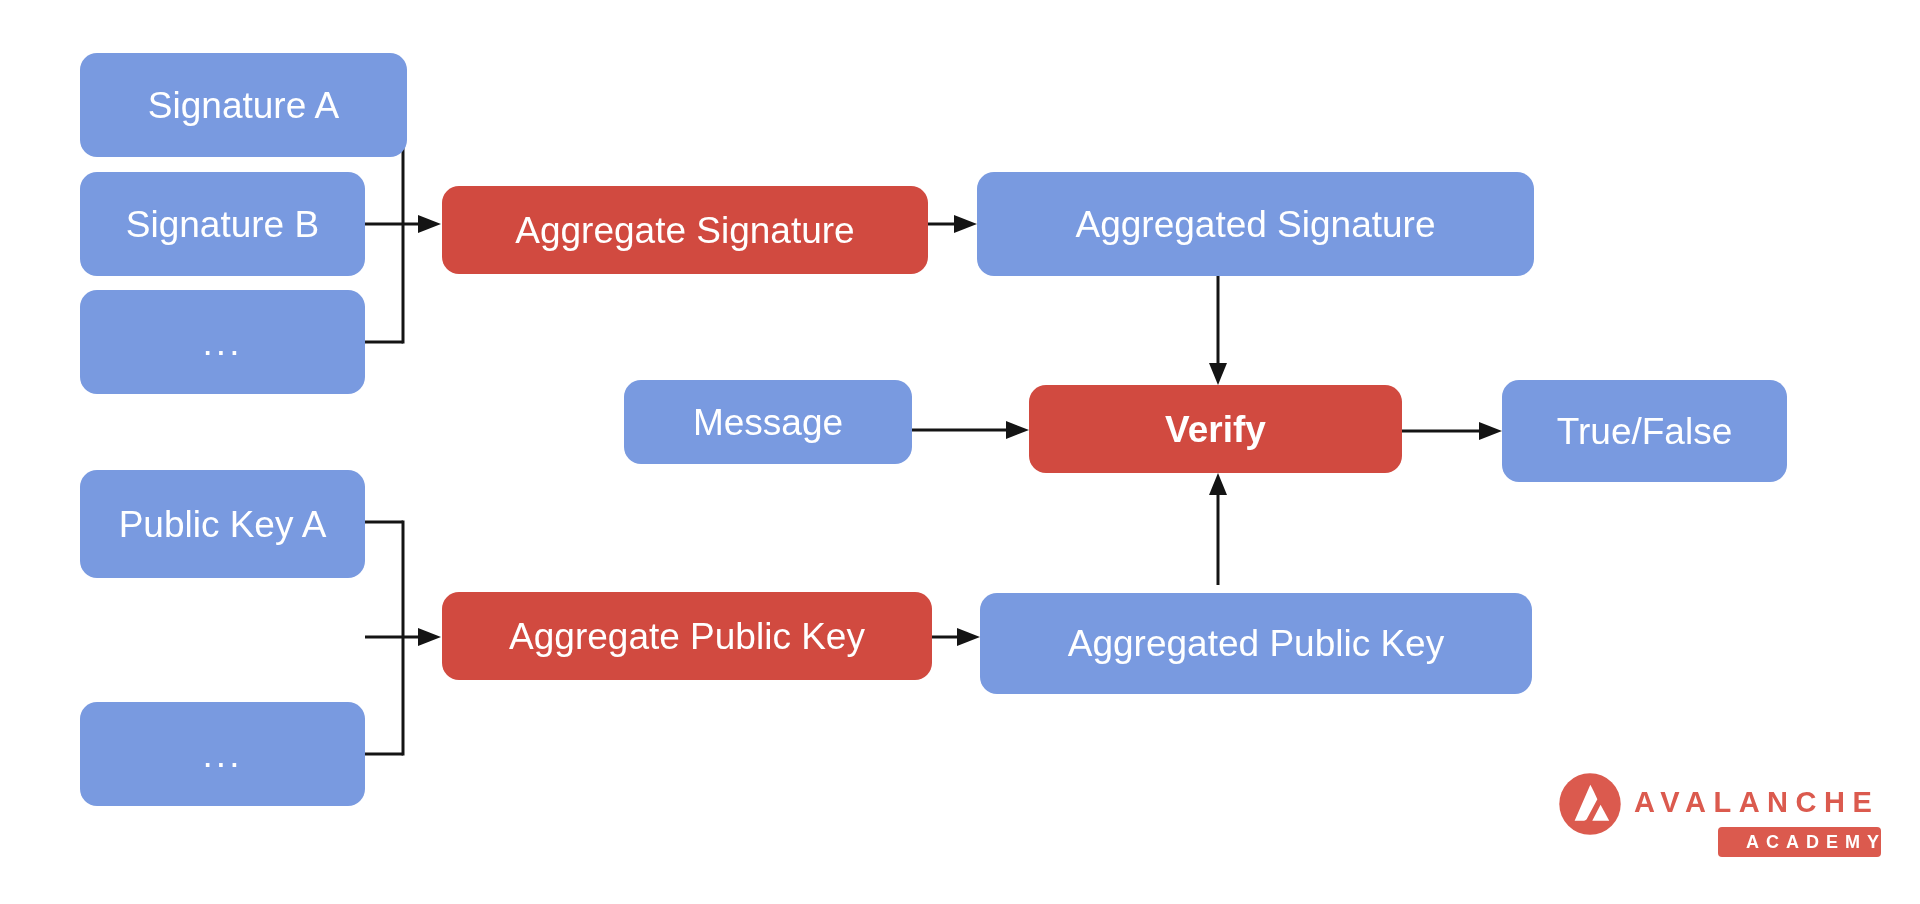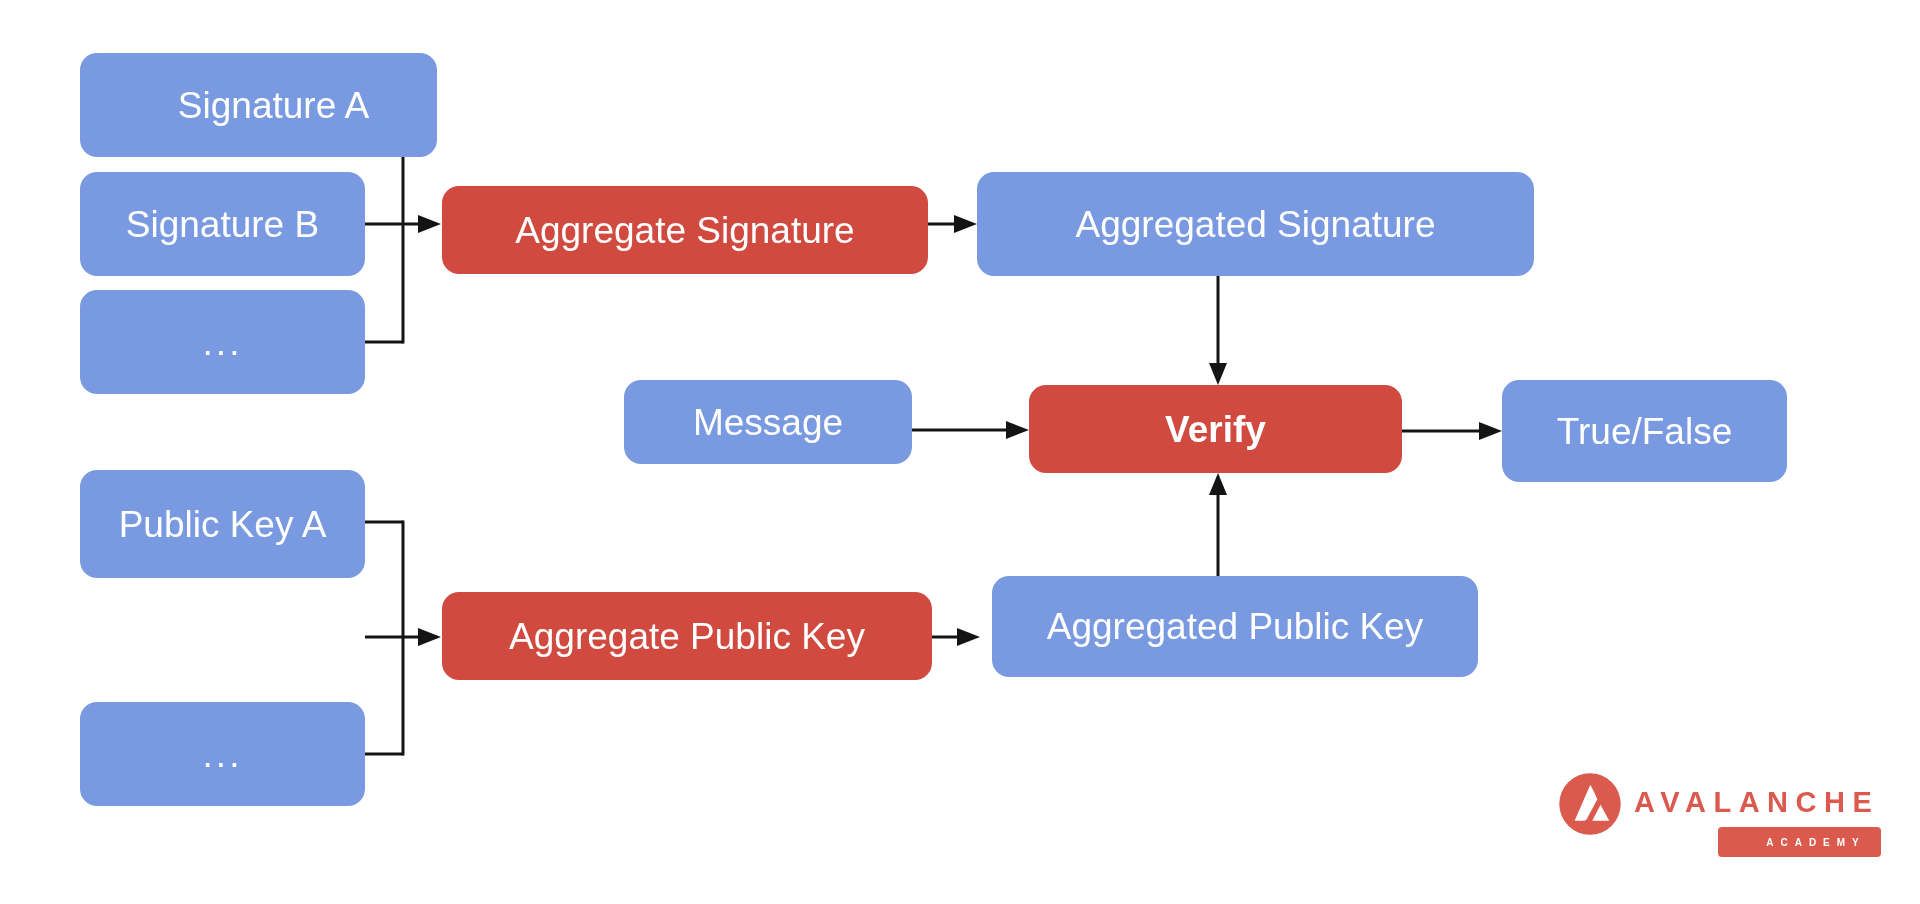--- a/index.html
+++ b/index.html
@@ -33,35 +33,35 @@
     line-height: 1;
     border-radius: 17px;
     text-align: center;
     white-space: nowrap;
   }
   .node.blue { background: var(--node-blue, #799AE0); }
   .node.red  { background: var(--node-red,  #D14A40); }
   .node.bold { font-weight: bold; }
 
   
-  #sig-a    { left: 80px;  top: 53px;  width: 327px; height: 104px; padding-left: 30px; }
+  #sig-a    { left: 80px;  top: 53px;  width: 327px; height: 104px; }
   #sig-b    { left: 80px;  top: 172px; width: 285px; height: 104px; }
   #sig-dots { left: 80px;  top: 290px; width: 285px; height: 104px; }
   #pk-a     { left: 80px;  top: 470px; width: 285px; height: 108px; }
   #pk-b     { left: 80px;  top: 585px; width: 285px; height: 104px; }
   #pk-dots  { left: 80px;  top: 702px; width: 285px; height: 104px; }
 
   
   #agg-sig   { left: 442px;  top: 186px; width: 486px; height: 88px; }
   #aggd-sig  { left: 977px;  top: 172px; width: 557px; height: 104px; }
   #message   { left: 624px;  top: 380px; width: 288px; height: 84px; }
   #verify    { left: 1029px; top: 385px; width: 373px; height: 88px; }
   #truefalse { left: 1502px; top: 380px; width: 285px; height: 102px; }
   #agg-pk    { left: 442px;  top: 592px; width: 490px; height: 88px; }
-  #aggd-pk   { left: 980px;  top: 576px; width: 486px; height: 101px; margin-left: 12px; }
+  #aggd-pk   { left: 980px;  top: 593px; width: 552px; height: 101px; }
 
   .ellipsis-label { letter-spacing: 3px; }
 
   
   .logo {
     position: absolute;
     left: 1556px;
     top: 770px;
     width: 330px;
     height: 90px;
@@ -90,21 +90,21 @@
     width: 163px;
     height: 30px;
     background: var(--logo-red, #DB5A4E);
     border-radius: 4px;
     display: flex;
     align-items: center;
     justify-content: center;
   }
   .logo-band-text {
     color: #ffffff;
-    font-size: 10px;
+    font-size: 18px;
     font-weight: bold;
     letter-spacing: 7px;
     text-indent: 7px;
     white-space: nowrap;
     margin-left: 26px;
   }
   .line { stroke: var(--line-color, #141414); stroke-width: 3; fill: none; }
   .head { fill: var(--line-color, #141414); stroke: none; }
 </style>
 </head>

